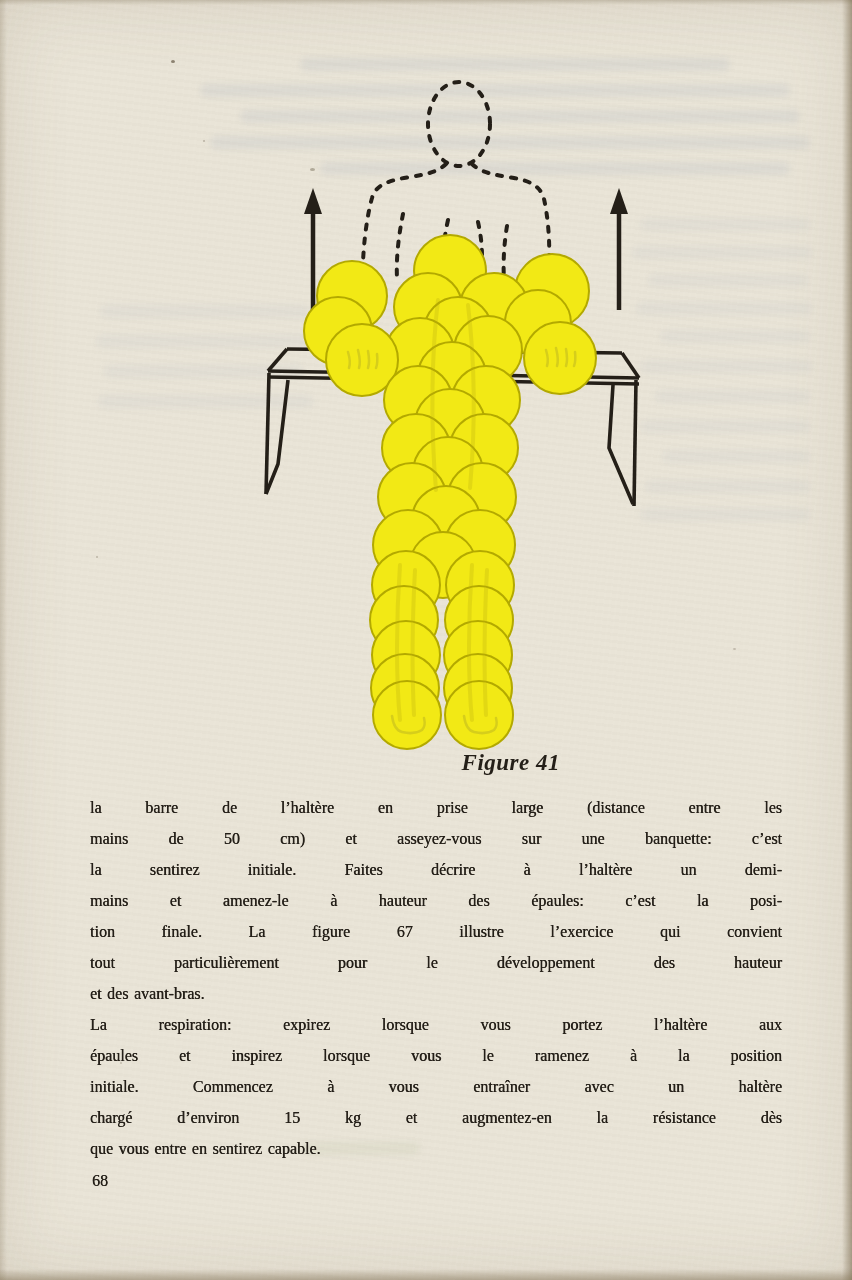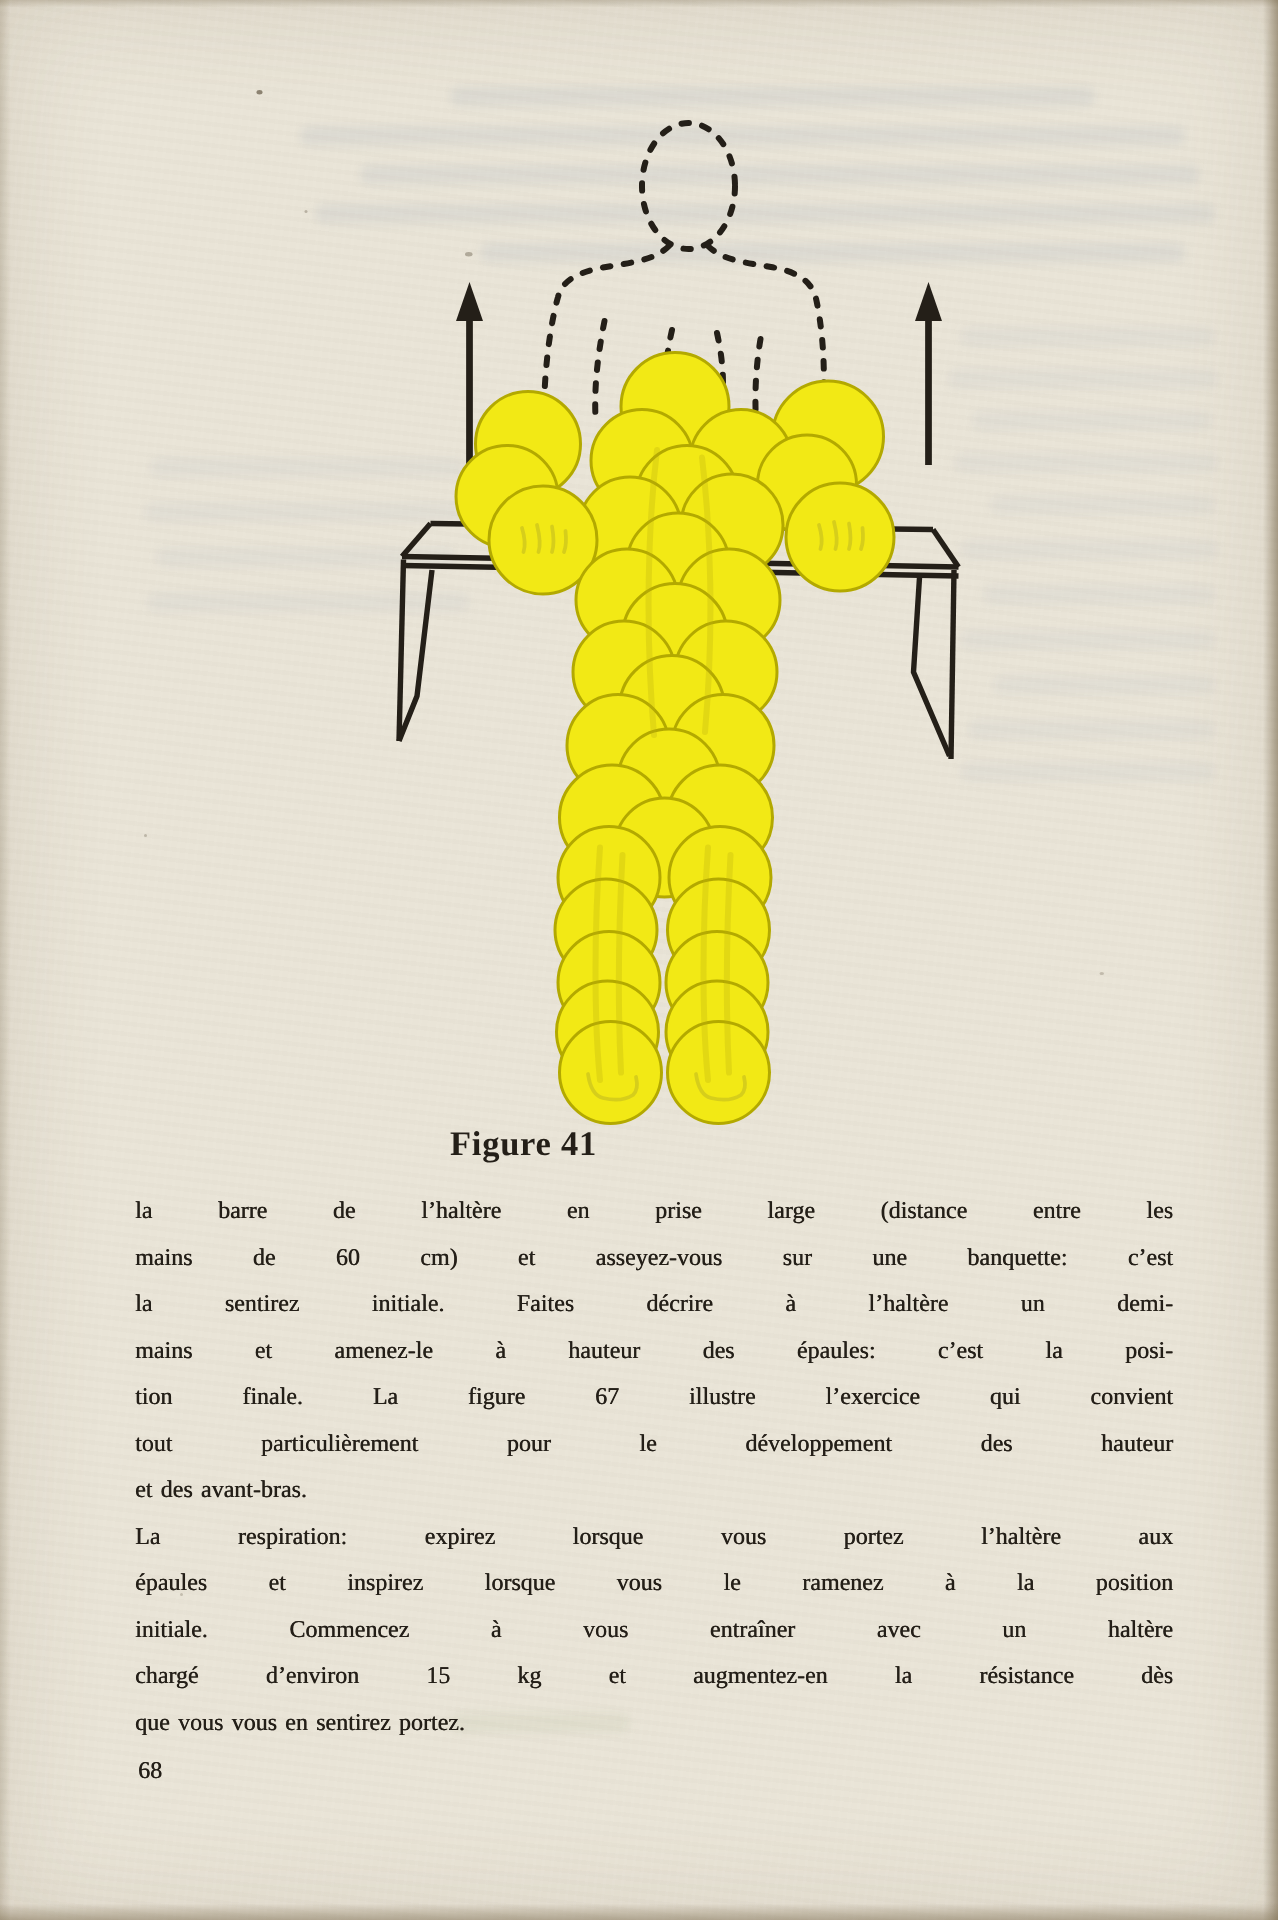--- a/index.html
+++ b/index.html
@@ -26,21 +26,21 @@
   .ink { stroke: var(--ink, #241f18); fill:none; }
   .dotted { stroke: var(--ink, #241f18); fill:none; stroke-width:4;
             stroke-dasharray:5 9; stroke-linecap:round; }
   .arrowhead { fill: var(--ink, #241f18); stroke:none; }
   .dots circle { fill: var(--circle-fill, #f2e915);
                  stroke: var(--circle-edge, #b3a900); stroke-width:2; }
   .sketch { stroke:#8e8a2c; fill:none; stroke-width:2.5; opacity:.28; stroke-linecap:round; }
   .smudge { stroke:#b9ae10; fill:none; stroke-width:4; opacity:.28; stroke-linecap:round; }
   .caption {
     position:absolute; top:750px; left:300px; width:260px;
-    text-align:left; font-weight:bold; font-size:23px; letter-spacing:.5px;
+    text-align:right; font-weight:bold; font-size:23px; letter-spacing:.5px;font-style:italic;
   }
   .textblock {
     position:absolute; top:792px; left:90px; width:692px;
     font-size:16px; line-height:31px; word-spacing:1.5px;
     text-shadow:.3px 0 0 currentColor;
   }
   .line { text-align:justify; text-align-last:justify; white-space:normal; }
   .line.last { text-align-last:left; }
   .para2 { margin-top:0; }
   .pagenum { position:absolute; top:1172px; left:92px; font-size:16px;
@@ -183,33 +183,33 @@
     <g>
       <path class="sketch" d="M 464,716 q 2,14 10,16 q 12,3 20,-2 q 4,-4 2,-12"></path>
     </g>
   </svg>
 
   <div class="caption">Figure 41</div>
 
   <div class="textblock">
     <div>
       <div class="line">la barre de l’haltère en prise large (distance entre les</div>
-      <div class="line">mains de 60 cm) et asseyez-vous sur une banquette: c’est</div>
+      <div class="line">mains de 50 cm) et asseyez-vous sur une banquette: c’est</div>
       <div class="line">la sentirez initiale. Faites décrire à l’haltère un demi-</div>
       <div class="line">mains et amenez-le à hauteur des épaules: c’est la posi-</div>
       <div class="line">tion finale. La figure 67 illustre l’exercice qui convient</div>
       <div class="line">tout particulièrement pour le développement des hauteur</div>
       <div class="line last">et des avant-bras.</div>
     </div>
     <div class="para2">
       <div class="line">La respiration: expirez lorsque vous portez l’haltère aux</div>
       <div class="line">épaules et inspirez lorsque vous le ramenez à la position</div>
       <div class="line">initiale. Commencez à vous entraîner avec un haltère</div>
       <div class="line">chargé d’environ 15 kg et augmentez-en la résistance dès</div>
-      <div class="line last">que vous vous en sentirez portez.</div>
+      <div class="line last">que vous entre en sentirez capable.</div>
     </div>
   </div>
 
   <div class="pagenum">68</div>
 
   <div>
     <div class="speck" style="left:171px;top:60px;width:4px;height:3px"></div>
     <div class="speck" style="left:203px;top:140px;width:2px;height:2px;opacity:.5"></div>
     <div class="speck" style="left:310px;top:168px;width:5px;height:3px;opacity:.6"></div>
     <div class="speck" style="left:96px;top:556px;width:2px;height:2px;opacity:.45"></div>

